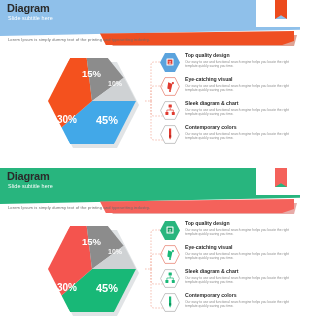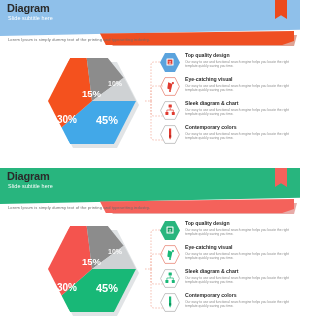--- a/index.html
+++ b/index.html
@@ -2,21 +2,21 @@
 <html><head>
 <meta charset="utf-8">
 <style>
   * { margin:0; padding:0; box-sizing:border-box; }
   html,body { width:300px; height:336px; background:#ffffff;
     font-family:"Liberation Sans", sans-serif; overflow:hidden; }
 
   .slide { position:relative; width:300px; height:168px; background:#ffffff; overflow:hidden; }
 
   
-  .header { position:absolute; left:0; top:0; width:300px; height:27px;text-decoration:underline; }
+  .header { position:absolute; left:0; top:0; width:256px; height:27px;text-decoration:underline; }
   .slide-a .header { background:#8fc0ea; }
   .slide-b .header { background:#28b57e; }
 
   .title { position:absolute; left:7px; top:2px; font-size:11px; font-weight:bold;
     color:#2a2a2a; letter-spacing:-.2px; line-height:12px; }
   .subtitle { position:absolute; left:8px; top:15px; font-size:5.4px; color:#ffffff;
     line-height:7px; letter-spacing:.1px; }
 
   
   .ribbon { position:absolute; top:0; right:13px; width:12px; height:19px; }
@@ -55,21 +55,21 @@
     clip-path:polygon(25% 0,75% 0,100% 50%,75% 100%,25% 100%,0 50%);
     background:#c9cdd1; opacity:.55; }
   .seg { position:absolute; inset:0; }
   .seg-45 { clip-path:polygon(50% 50%,100% 50%,100% 77%,75% 100%,25% 100%,14% 82%); }
   .seg-30 { clip-path:polygon(50% 50%,14% 82%,0 58%,0 42%,25% 0,44% 0); }
   .seg-15 { clip-path:polygon(50% 50%,44% 0,68% 0,86% 23%); }
   .seg-10 { clip-path:polygon(50% 50%,86% 23%,100% 43%,100% 50%); }
   .lbl { position:absolute; font-weight:bold; color:#ffffff; }
   .lbl-45 { left:54px; top:60px; font-size:11px; }
   .lbl-30 { left:15px; top:41px; font-size:10px;margin-top:19px; }
-  .lbl-15 { left:40px; top:14px; font-size:9.5px;margin-top:20px; }
+  .lbl-15 { left:40px; top:14px; font-size:9.5px; }
   .lbl-10 { left:66px; top:26px; font-size:7px; color:#ffffff; opacity:.92; }
 
   
   .connector { position:absolute; left:143px; top:55px; width:22px; height:92px; }
 
   
   .features { position:absolute; left:160px; top:52px; width:132px; }
   .feature { position:relative; height:23px; margin-bottom:1px; }
   .fi { position:absolute; left:0; top:1px; width:20px; height:19px; }
   .fi-hex { position:absolute; inset:0; clip-path:polygon(25% 0,75% 0,100% 50%,75% 100%,25% 100%,0 50%); }

